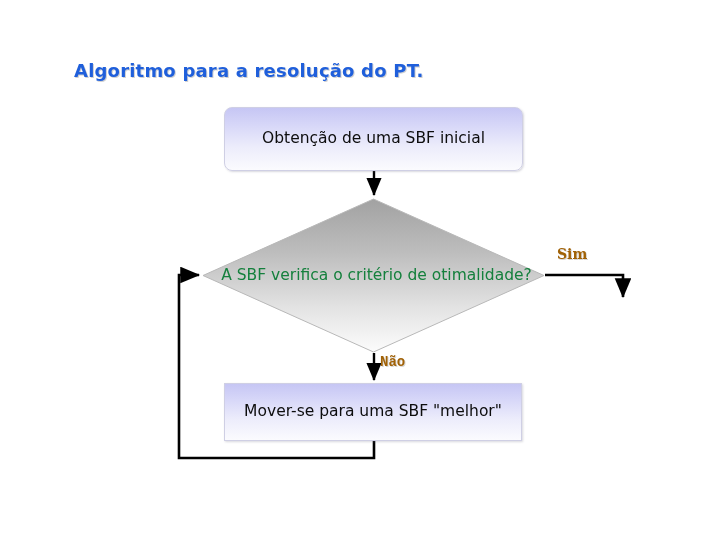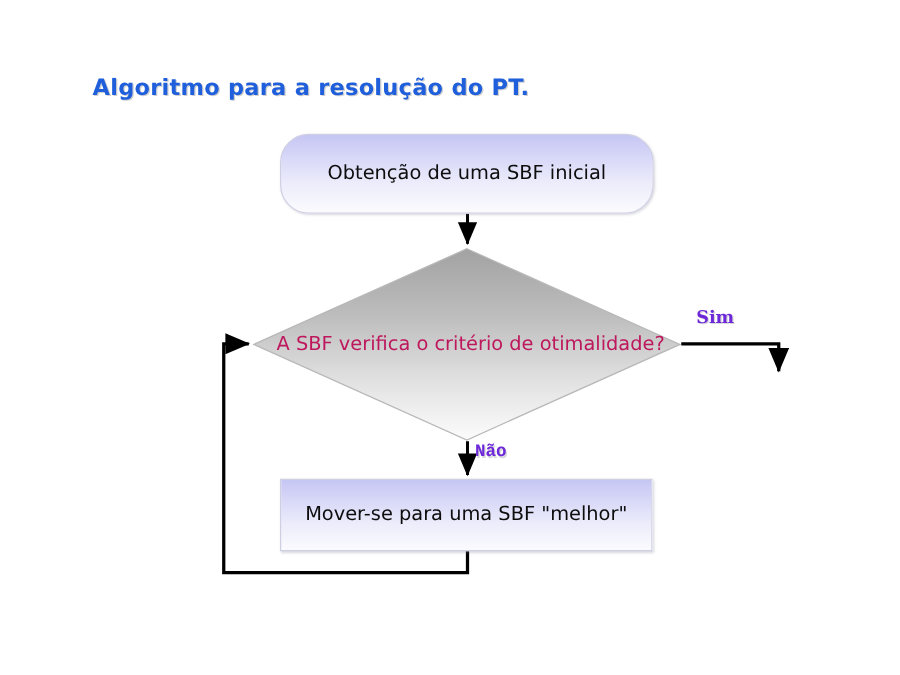--- a/index.html
+++ b/index.html
@@ -47,21 +47,21 @@
     align-items: center;
     justify-content: center;
     text-align: center;
     color: #0d0d0d;
     font-family: "DejaVu Sans", sans-serif;
     font-size: 15.5px;
     line-height: 1.28;
     box-shadow: 1px 1px 2px rgba(120,120,140,0.28);
   }
   .proc-box.rounded {
-    border-radius: 23px;
+    border-radius: 8px;
   }
   .proc-box.square {
     border-radius: 0;
   }
 
   #box-inicial {
     left: 212px;
     top: 107px;
     width: 299px;
     height: 64px;
@@ -102,41 +102,41 @@
     top: 0;
     width: 343px;
     height: 155px;
     display: flex;
     align-items: center;
     justify-content: center;
     text-align: center;
     font-family: "DejaVu Sans", sans-serif;
     font-size: 15.5px;
     line-height: 1.28;
-    color: #be185d;
+    color: #15803d;
     padding-left: 6px;
     box-sizing: border-box;
   }
 
   
   #connectors {
     position: absolute;
     left: 0; top: 0;
     width: 720px;
     height: 540px;
     pointer-events: none;
   }
 
   
   .edge-label {
     position: absolute;
     font-family: "DejaVu Serif", serif;
     font-weight: bold;
     font-size: 14px;
-    color: #6d28d9;
+    color: #a16207;
     white-space: nowrap;
     text-shadow: 1px 1px 0 rgba(175,175,175,0.5);
   }
   #label-sim {
     left: 545px;
     top: 246px;
   }
   #label-nao {
     left: 368px;
     top: 354px;

